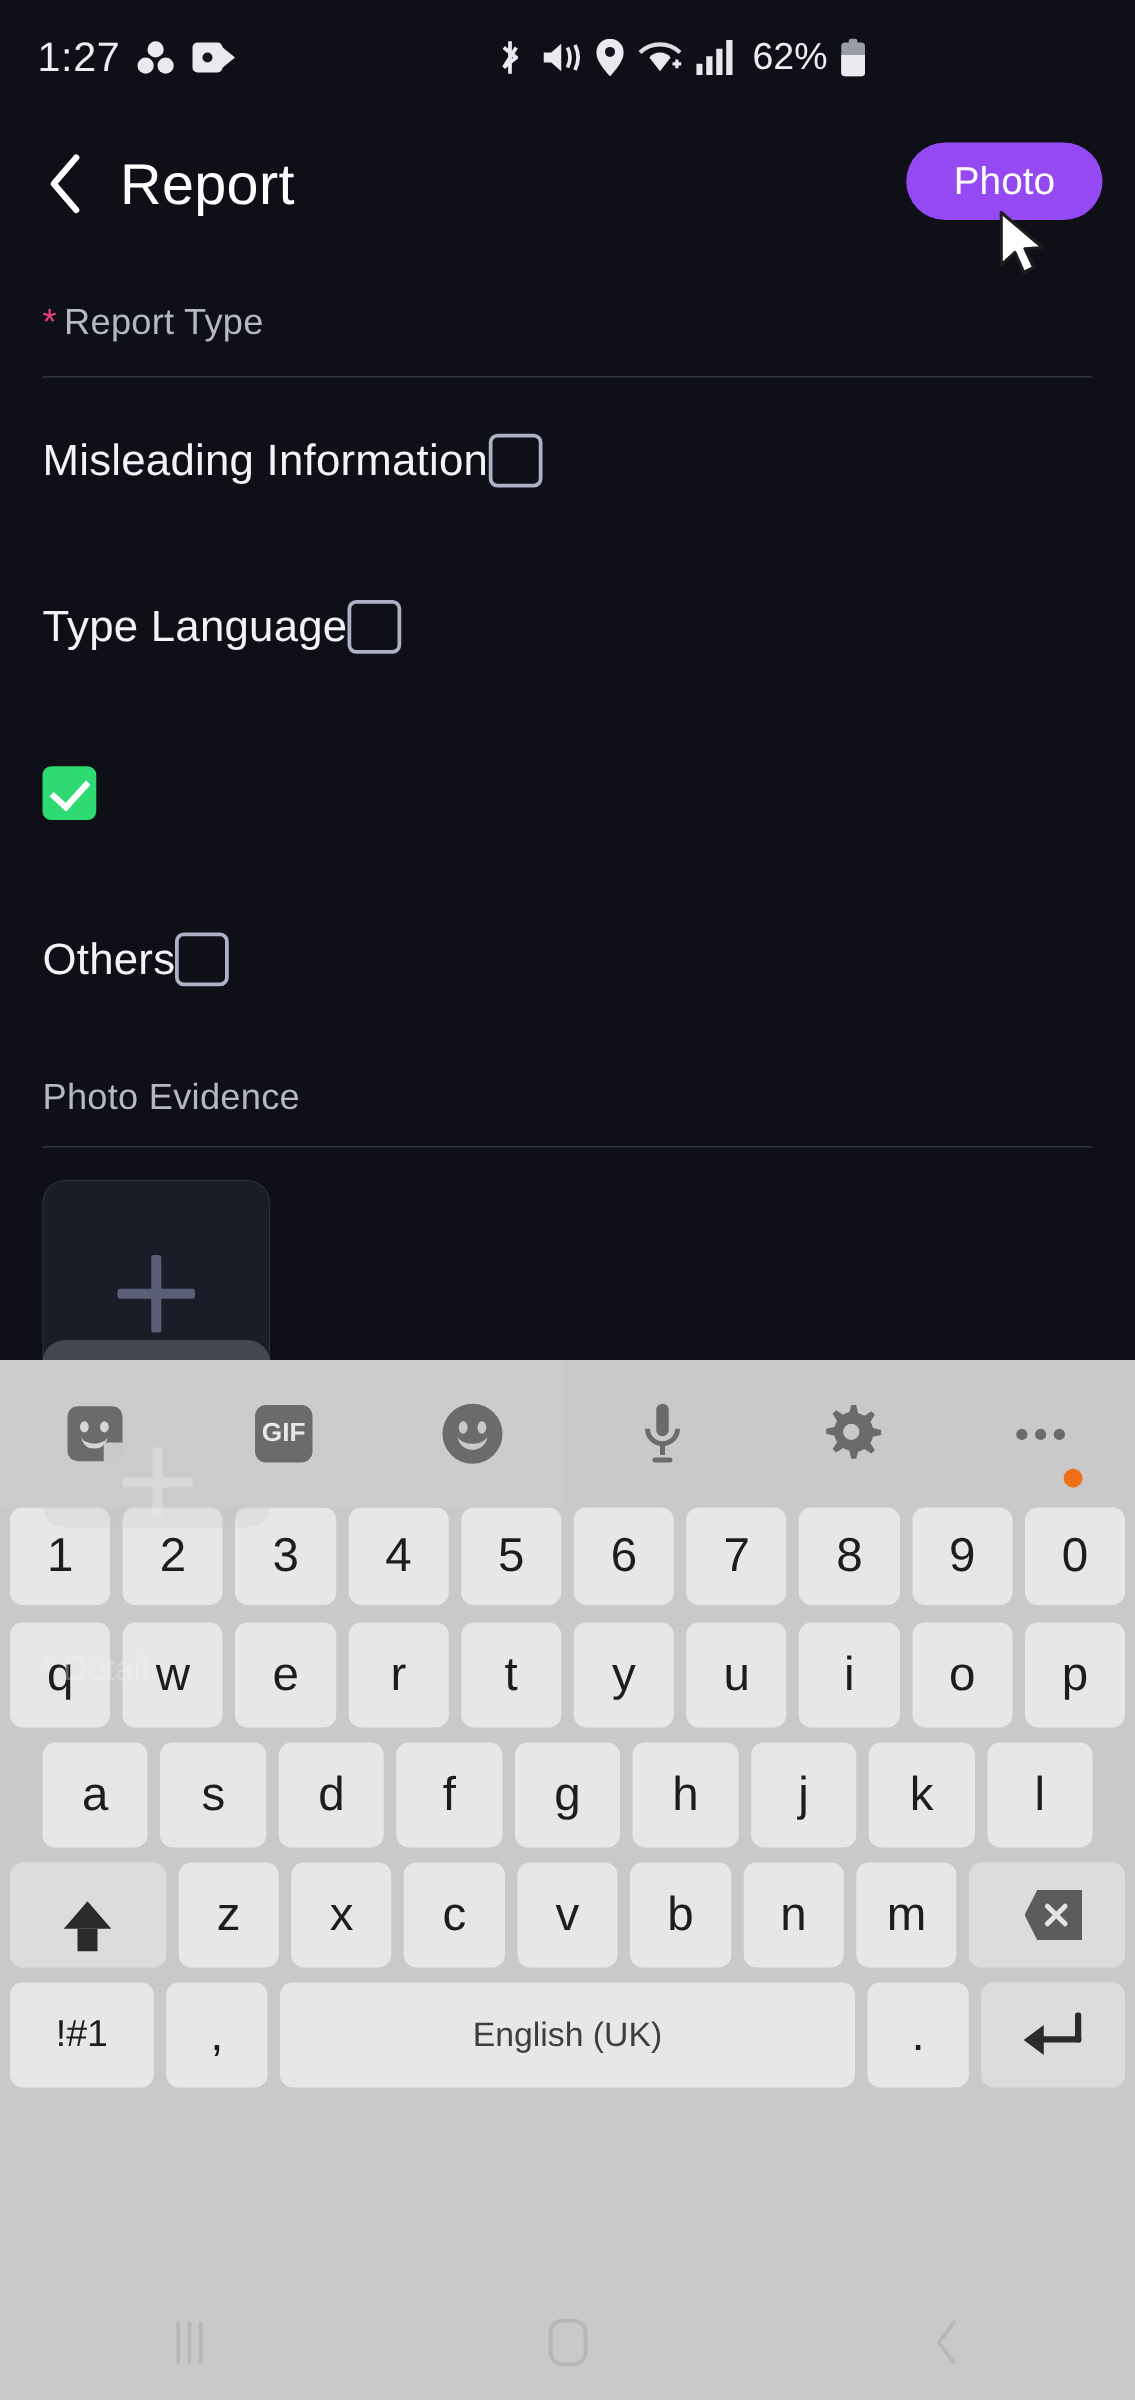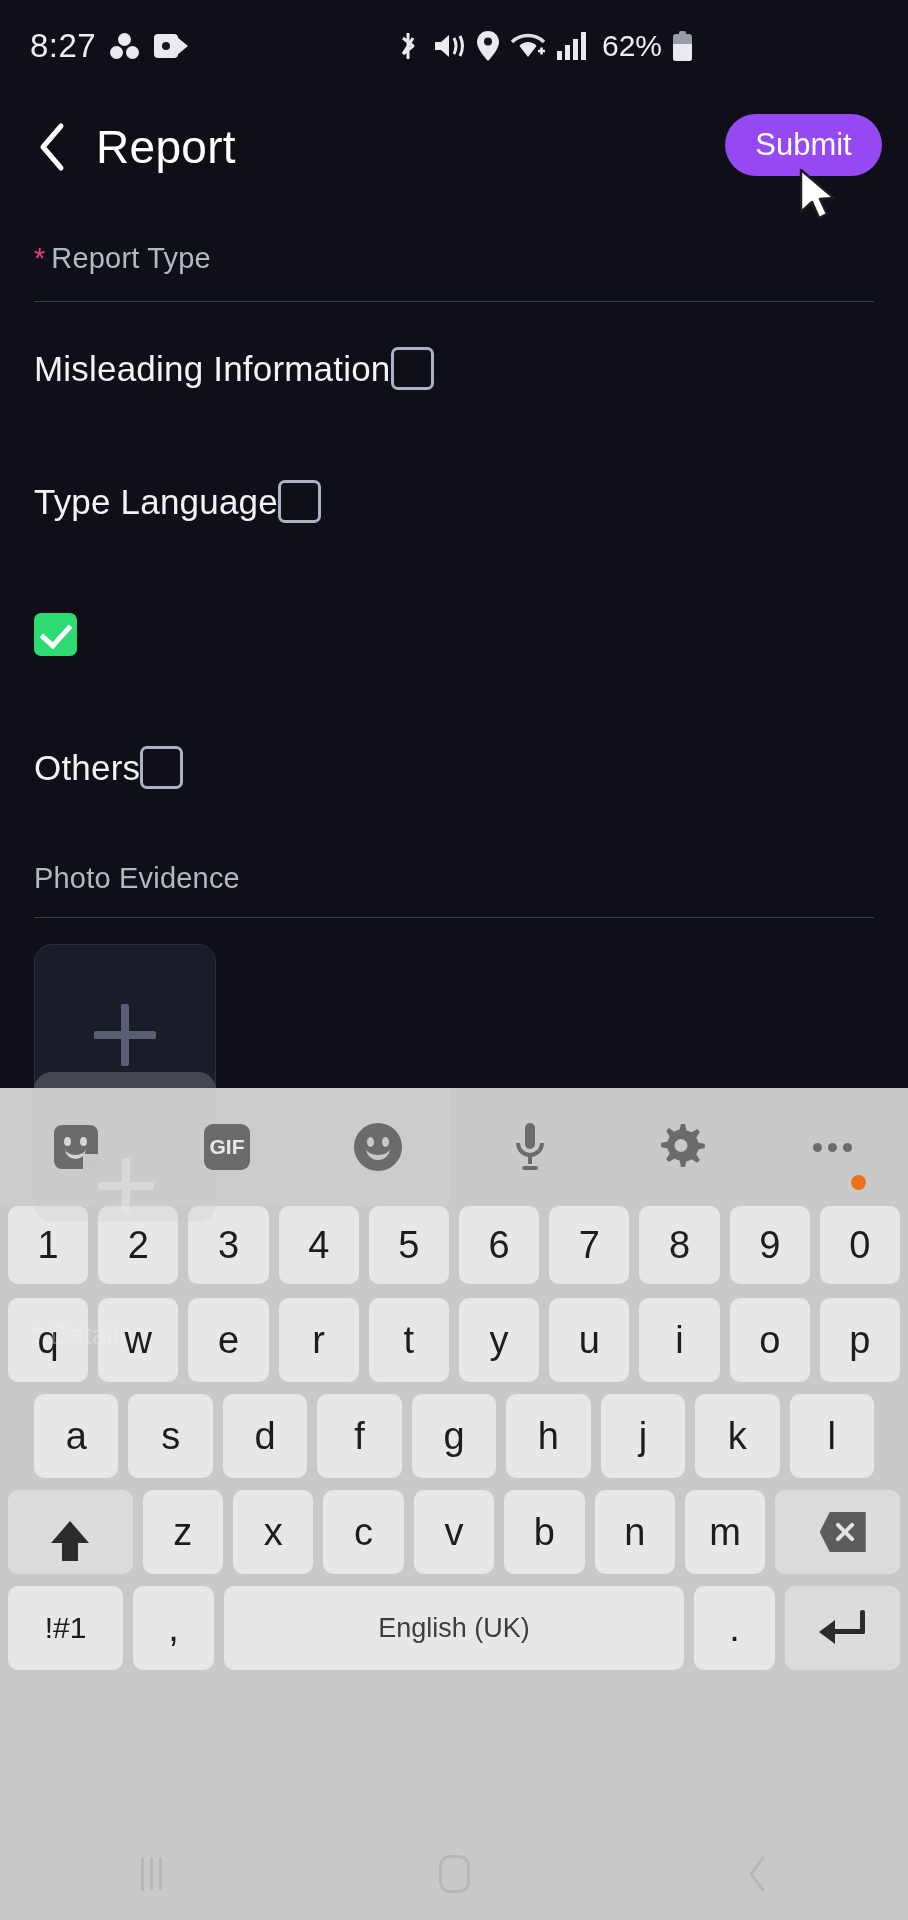--- a/index.html
+++ b/index.html
@@ -195,21 +195,21 @@
   
   .cursor { position: absolute; left: 798px; top: 168px; width: 46px; height: 58px; pointer-events: none; z-index: 60; }
 </style>
 </head>
 <body>
 
 <div id="screen">
 
   <div class="statusbar">
     <div class="sb-left">
-      <span class="sb-time">8:27</span>
+      <span class="sb-time">1:27</span>
       <span class="ico dots3">
           <i></i>
           <i></i>
           <i></i>
         </span>
       <span class="ico camcorder">
         <span class="body"></span>
           <span class="lensdot"></span>
           <span class="tri"></span>
       </span>
@@ -256,21 +256,21 @@
     </div>
   </div>
 
   <div class="apphdr">
     <div class="back-chevron">
       <svg width="30" height="50" viewBox="0 0 30 50">
           <path d="M24 4 L6 25 L24 46" stroke="#ffffff" stroke-width="5" fill="none" stroke-linecap="round" stroke-linejoin="round"></path>
         </svg>
     </div>
     <div class="page-title">Report</div>
-    <button class="submit-btn">Submit</button>
+    <button class="submit-btn">Photo</button>
   </div>
 
   <div class="form">
 
     <div class="section-label-row">
       <span class="req-star">*</span><span class="section-label">Report Type</span>
     </div>
     <div class="divider"></div>
 
     <div class="opt-row">

